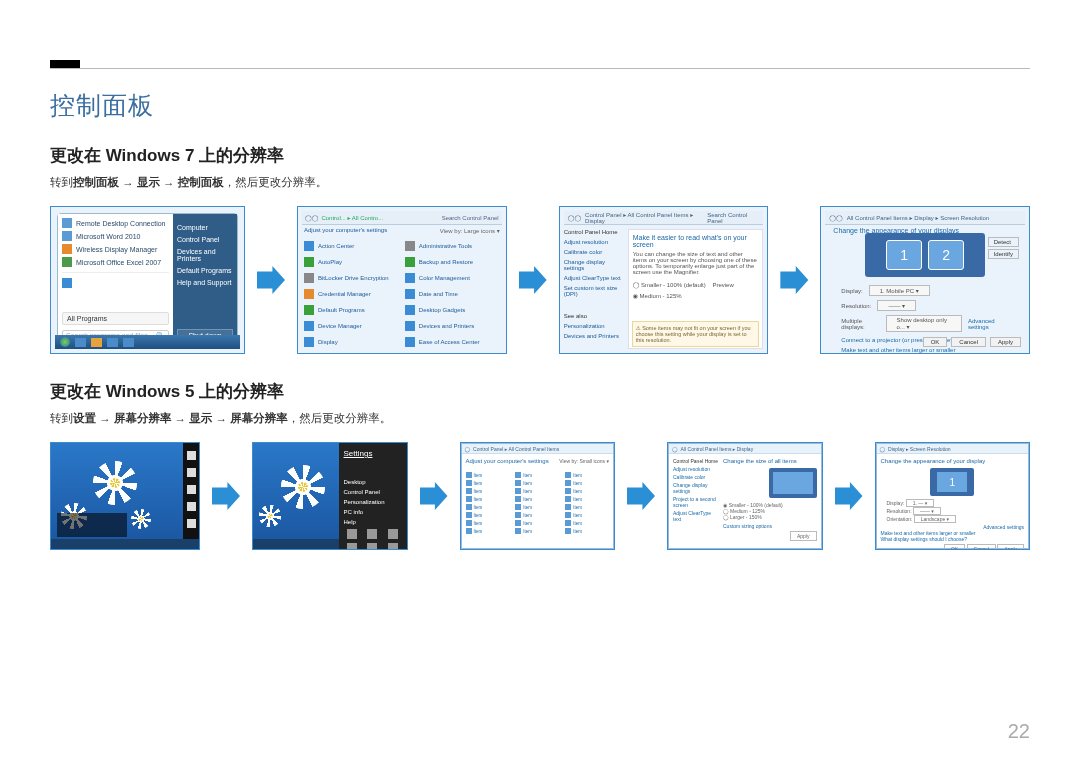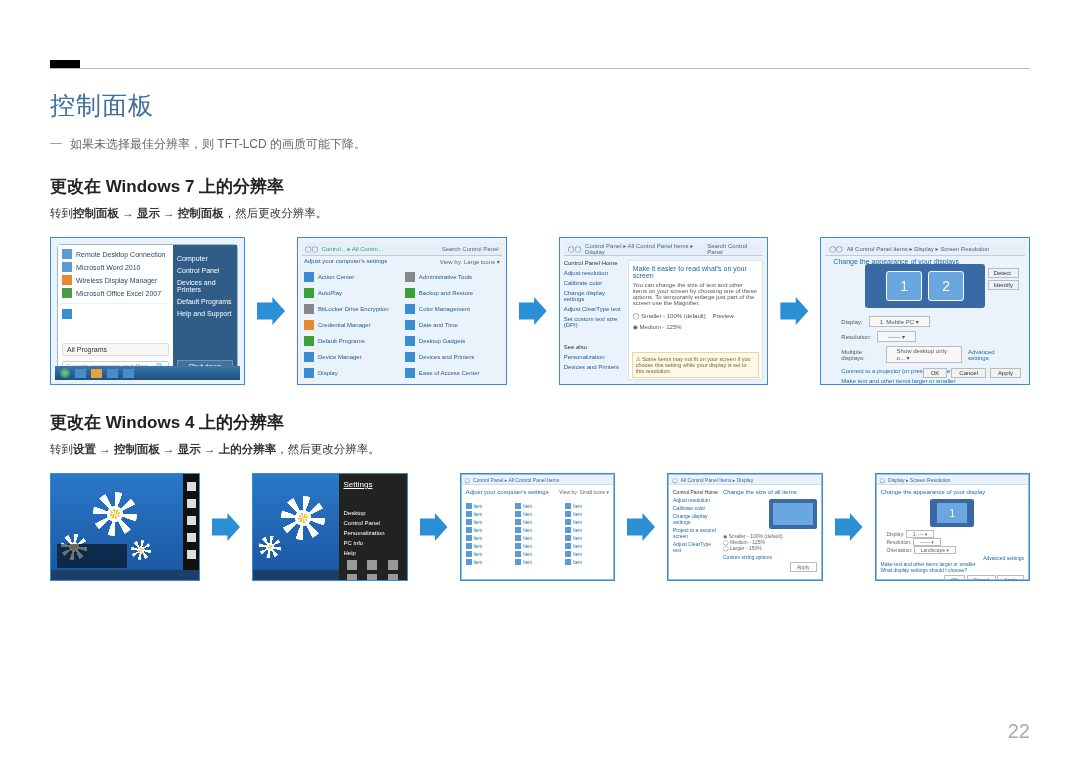--- a/index.html
+++ b/index.html
@@ -139,23 +139,20 @@
 </style>
 </head>
 <body>
 
 <div class="top-tab"></div>
 <div class="top-rule"></div>
 
 <h1 class="page-title">控制面板</h1>
 
 <ul class="bullets">
-  <li>
-      <span>如果未选择最佳分辨率，则 TFT-LCD 的画质可能下降。</span>
-    </li>
 </ul>
 
 <h2 class="section-title">更改在 Windows 7 上的分辨率</h2>
 <p class="section-sub">
   <span>转到</span><span class="b">控制面板 → 显示 → 控制面板</span><span>，然后更改分辨率。</span>
 </p>
 
 <div class="flow row1">
 
   <div class="thumb big">
@@ -341,23 +338,23 @@
 
     </div>
     <div class="btns-br">
       <span>OK</span>
       <span>Cancel</span>
       <span>Apply</span>
     </div>
   </div>
 </div>
 
-<h2 class="section-title">更改在 Windows 4 上的分辨率</h2>
+<h2 class="section-title">更改在 Windows 5 上的分辨率</h2>
 <p class="section-sub">
-  <span>转到</span><span class="b">设置 → 控制面板 → 显示 → 上的分辨率</span><span>，然后更改分辨率。</span>
+  <span>转到</span><span class="b">设置 → 屏幕分辨率 → 显示 → 屏幕分辨率</span><span>，然后更改分辨率。</span>
 </p>
 
 <div class="flow row2">
 
   <div class="thumb med">
     <div class="w8desk">
       <div class="flower" style="top:18px;left:42px">
           <span class="ctr"></span>
         </div>
       <div class="flower" style="top:60px;left:10px;width:26px;height:26px">

